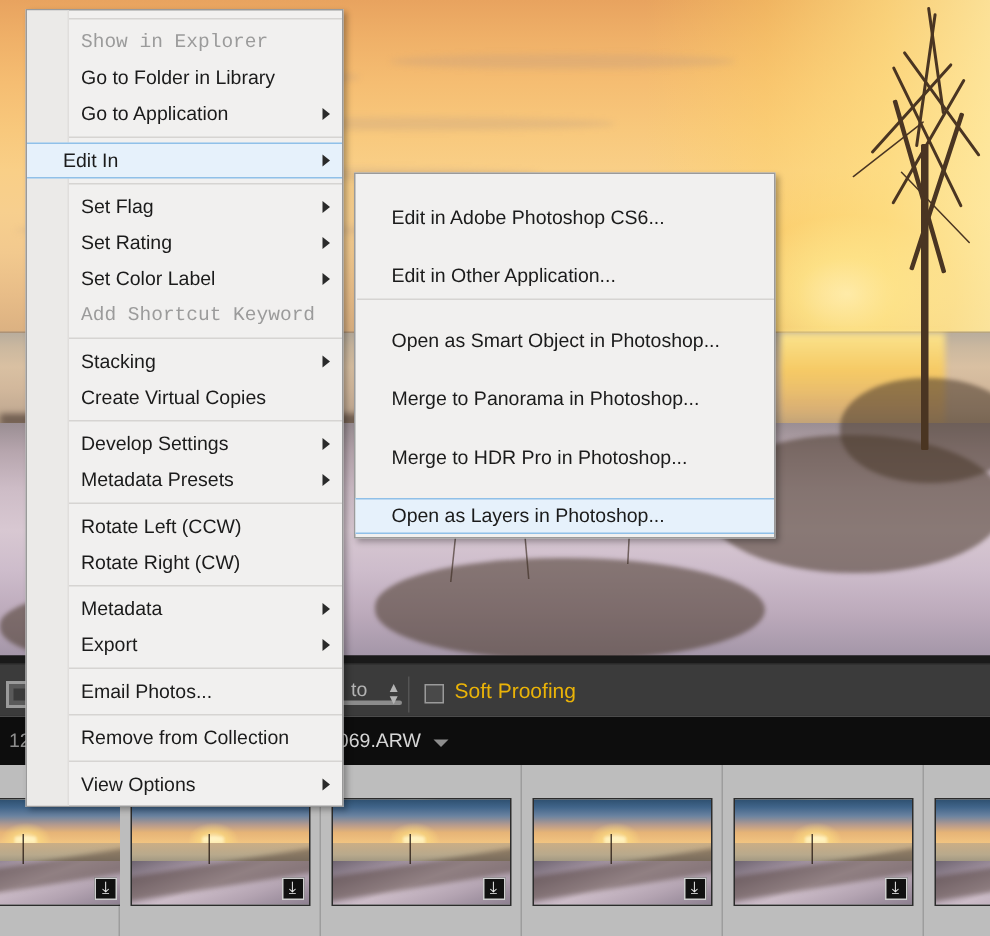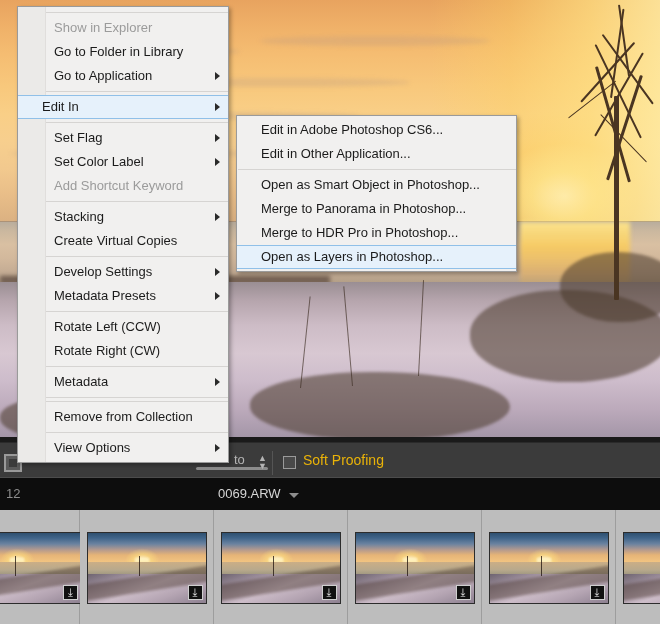--- a/index.html
+++ b/index.html
@@ -284,22 +284,22 @@
   .mi {
     position: relative;
     height: 24px;
     line-height: 24px;
     padding-left: 36px;
     padding-right: 22px;
     white-space: nowrap;
     cursor: default;
     z-index: 1;
   }
-  #sub-menu .mi { padding-left: 24px; }
-  .mi.disabled { color: #9b9b9b; }
+  #sub-menu .mi { padding-left: 24px; margin-top: 15px; }
+  .mi.disabled { color: #9b9b9b; font-family: Liberation Mono, monospace; }
   .mi.hl {
     background: #e6f1fb;
     border-top: 1px solid #90c0e8;
     border-bottom: 1px solid #90c0e8;
     height: 24px;
     line-height: 22px;
     padding-left: 24px;
   }
   .arrow {
     position: absolute;
@@ -451,34 +451,37 @@
 
   <div class="menu" id="main-menu">
       <div class="sep"></div>
       <div class="mi disabled"><span>Show in Explorer</span></div>
       <div class="mi"><span>Go to Folder in Library</span></div>
       <div class="mi"><span>Go to Application</span><span class="arrow"></span></div>
       <div class="sep"></div>
       <div class="mi hl"><span>Edit In</span><span class="arrow"></span></div>
       <div class="sep"></div>
       <div class="mi"><span>Set Flag</span><span class="arrow"></span></div>
+      <div class="mi"><span>Set Rating</span><span class="arrow"></span></div>
       <div class="mi"><span>Set Color Label</span><span class="arrow"></span></div>
       <div class="mi disabled"><span>Add Shortcut Keyword</span></div>
       <div class="sep"></div>
       <div class="mi"><span>Stacking</span><span class="arrow"></span></div>
       <div class="mi"><span>Create Virtual Copies</span></div>
       <div class="sep"></div>
       <div class="mi"><span>Develop Settings</span><span class="arrow"></span></div>
       <div class="mi"><span>Metadata Presets</span><span class="arrow"></span></div>
       <div class="sep"></div>
       <div class="mi"><span>Rotate Left (CCW)</span></div>
       <div class="mi"><span>Rotate Right (CW)</span></div>
       <div class="sep"></div>
       <div class="mi"><span>Metadata</span><span class="arrow"></span></div>
-      <div class="sep"></div>
+      <div class="mi"><span>Export</span><span class="arrow"></span></div>
+      <div class="sep"></div>
+      <div class="mi"><span>Email Photos...</span></div>
       <div class="sep"></div>
       <div class="mi"><span>Remove from Collection</span></div>
       <div class="sep"></div>
       <div class="mi"><span>View Options</span><span class="arrow"></span></div>
     </div>
 
   <div class="menu" id="sub-menu">
       <div class="mi"><span>Edit in Adobe Photoshop CS6...</span></div>
       <div class="mi"><span>Edit in Other Application...</span></div>
       <div class="sep"></div>

